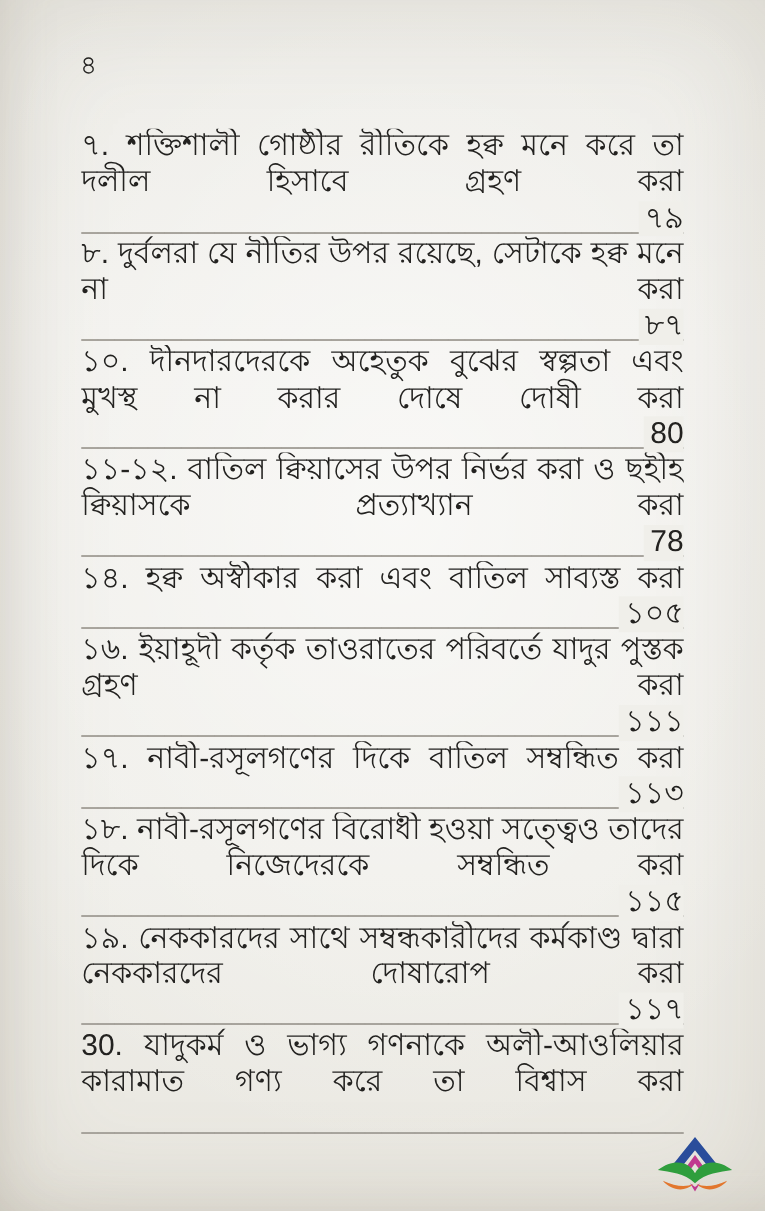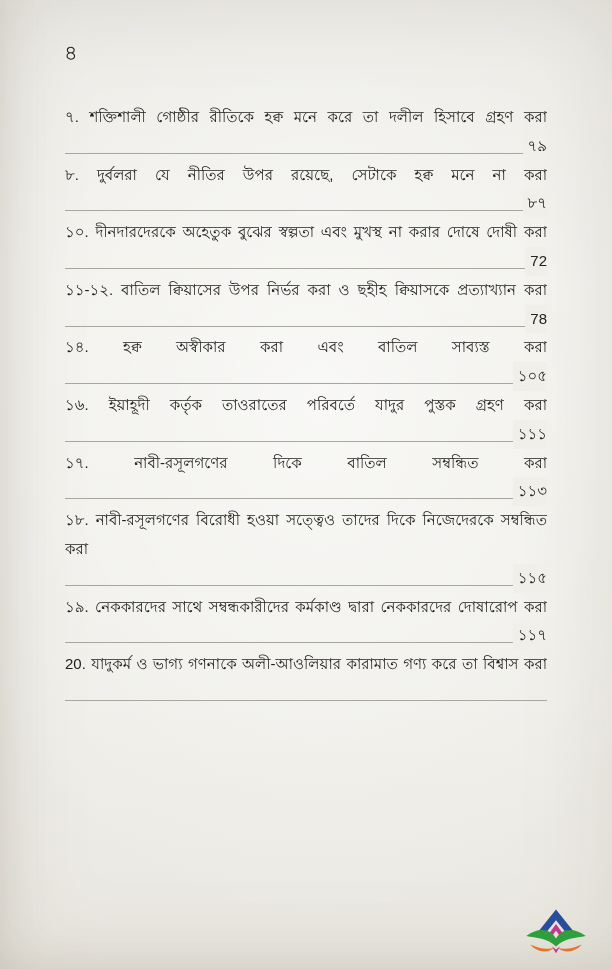--- a/index.html
+++ b/index.html
@@ -28,21 +28,21 @@
     letter-spacing: 0.5px;
   }
   .toc {
     position: absolute;
     left: 65px; right: 65px; top: 103px;
   }
   .toc-entry {
     position: relative;
     overflow: hidden;
     text-align: justify;
-    font-size: 15px;
+    font-size: 24px;
     line-height: 28.8px;
     font-weight: 500;
   }
   .toc-number { white-space: nowrap; }
   
   .toc-text::after {
     content: "\200B________________________________________________________________________________________________________________________";
     color: #a5a19a;
     font-weight: 400;
   }
@@ -74,21 +74,21 @@
   </div>
 
   <div class="toc-entry">
     <span class="toc-text"><span class="toc-number">৮.</span> <span class="toc-title">দুর্বলরা যে নীতির উপর রয়েছে, সেটাকে হক্ব মনে না করা</span></span>
     <span class="toc-page">৮৭</span>
   </div>
 
 
   <div class="toc-entry">
     <span class="toc-text"><span class="toc-number">১০.</span> <span class="toc-title">দীনদারদেরকে অহেতুক বুঝের স্বল্পতা এবং মুখস্থ না করার দোষে দোষী করা</span></span>
-    <span class="toc-page">72</span>
+    <span class="toc-page">80</span>
   </div>
 
   <div class="toc-entry">
     <span class="toc-text"><span class="toc-number">১১-১২.</span> <span class="toc-title">বাতিল ক্বিয়াসের উপর নির্ভর করা ও ছহীহ ক্বিয়াসকে প্রত্যাখ্যান করা</span></span>
     <span class="toc-page">78</span>
   </div>
 
 
   <div class="toc-entry">
     <span class="toc-text"><span class="toc-number">১৪.</span> <span class="toc-title">হক্ব অস্বীকার করা এবং বাতিল সাব্যস্ত করা</span></span>
@@ -110,21 +110,21 @@
     <span class="toc-text"><span class="toc-number">১৮.</span> <span class="toc-title">নাবী-রসূলগণের বিরোধী হওয়া সত্ত্বেও তাদের দিকে নিজেদেরকে সম্বন্ধিত করা</span></span>
     <span class="toc-page">১১৫</span>
   </div>
 
   <div class="toc-entry">
     <span class="toc-text"><span class="toc-number">১৯.</span> <span class="toc-title">নেককারদের সাথে সম্বন্ধকারীদের কর্মকাণ্ড দ্বারা নেককারদের দোষারোপ করা</span></span>
     <span class="toc-page">১১৭</span>
   </div>
 
   <div class="toc-entry">
-    <span class="toc-text"><span class="toc-number">20.</span> <span class="toc-title">যাদুকর্ম ও ভাগ্য গণনাকে অলী-আওলিয়ার কারামাত গণ্য করে তা বিশ্বাস করা</span></span>
+    <span class="toc-text"><span class="toc-number">30.</span> <span class="toc-title">যাদুকর্ম ও ভাগ্য গণনাকে অলী-আওলিয়ার কারামাত গণ্য করে তা বিশ্বাস করা</span></span>
     
   </div>
 
 </div>
 
   <div class="logo">
     <svg viewBox="0 0 100 84" xmlns="http://www.w3.org/2000/svg" aria-hidden="true">
 
       <polyline points="26,43 50,13 74,43" fill="none" stroke="#2a4d9b" stroke-width="10" stroke-linejoin="miter"></polyline>
 

